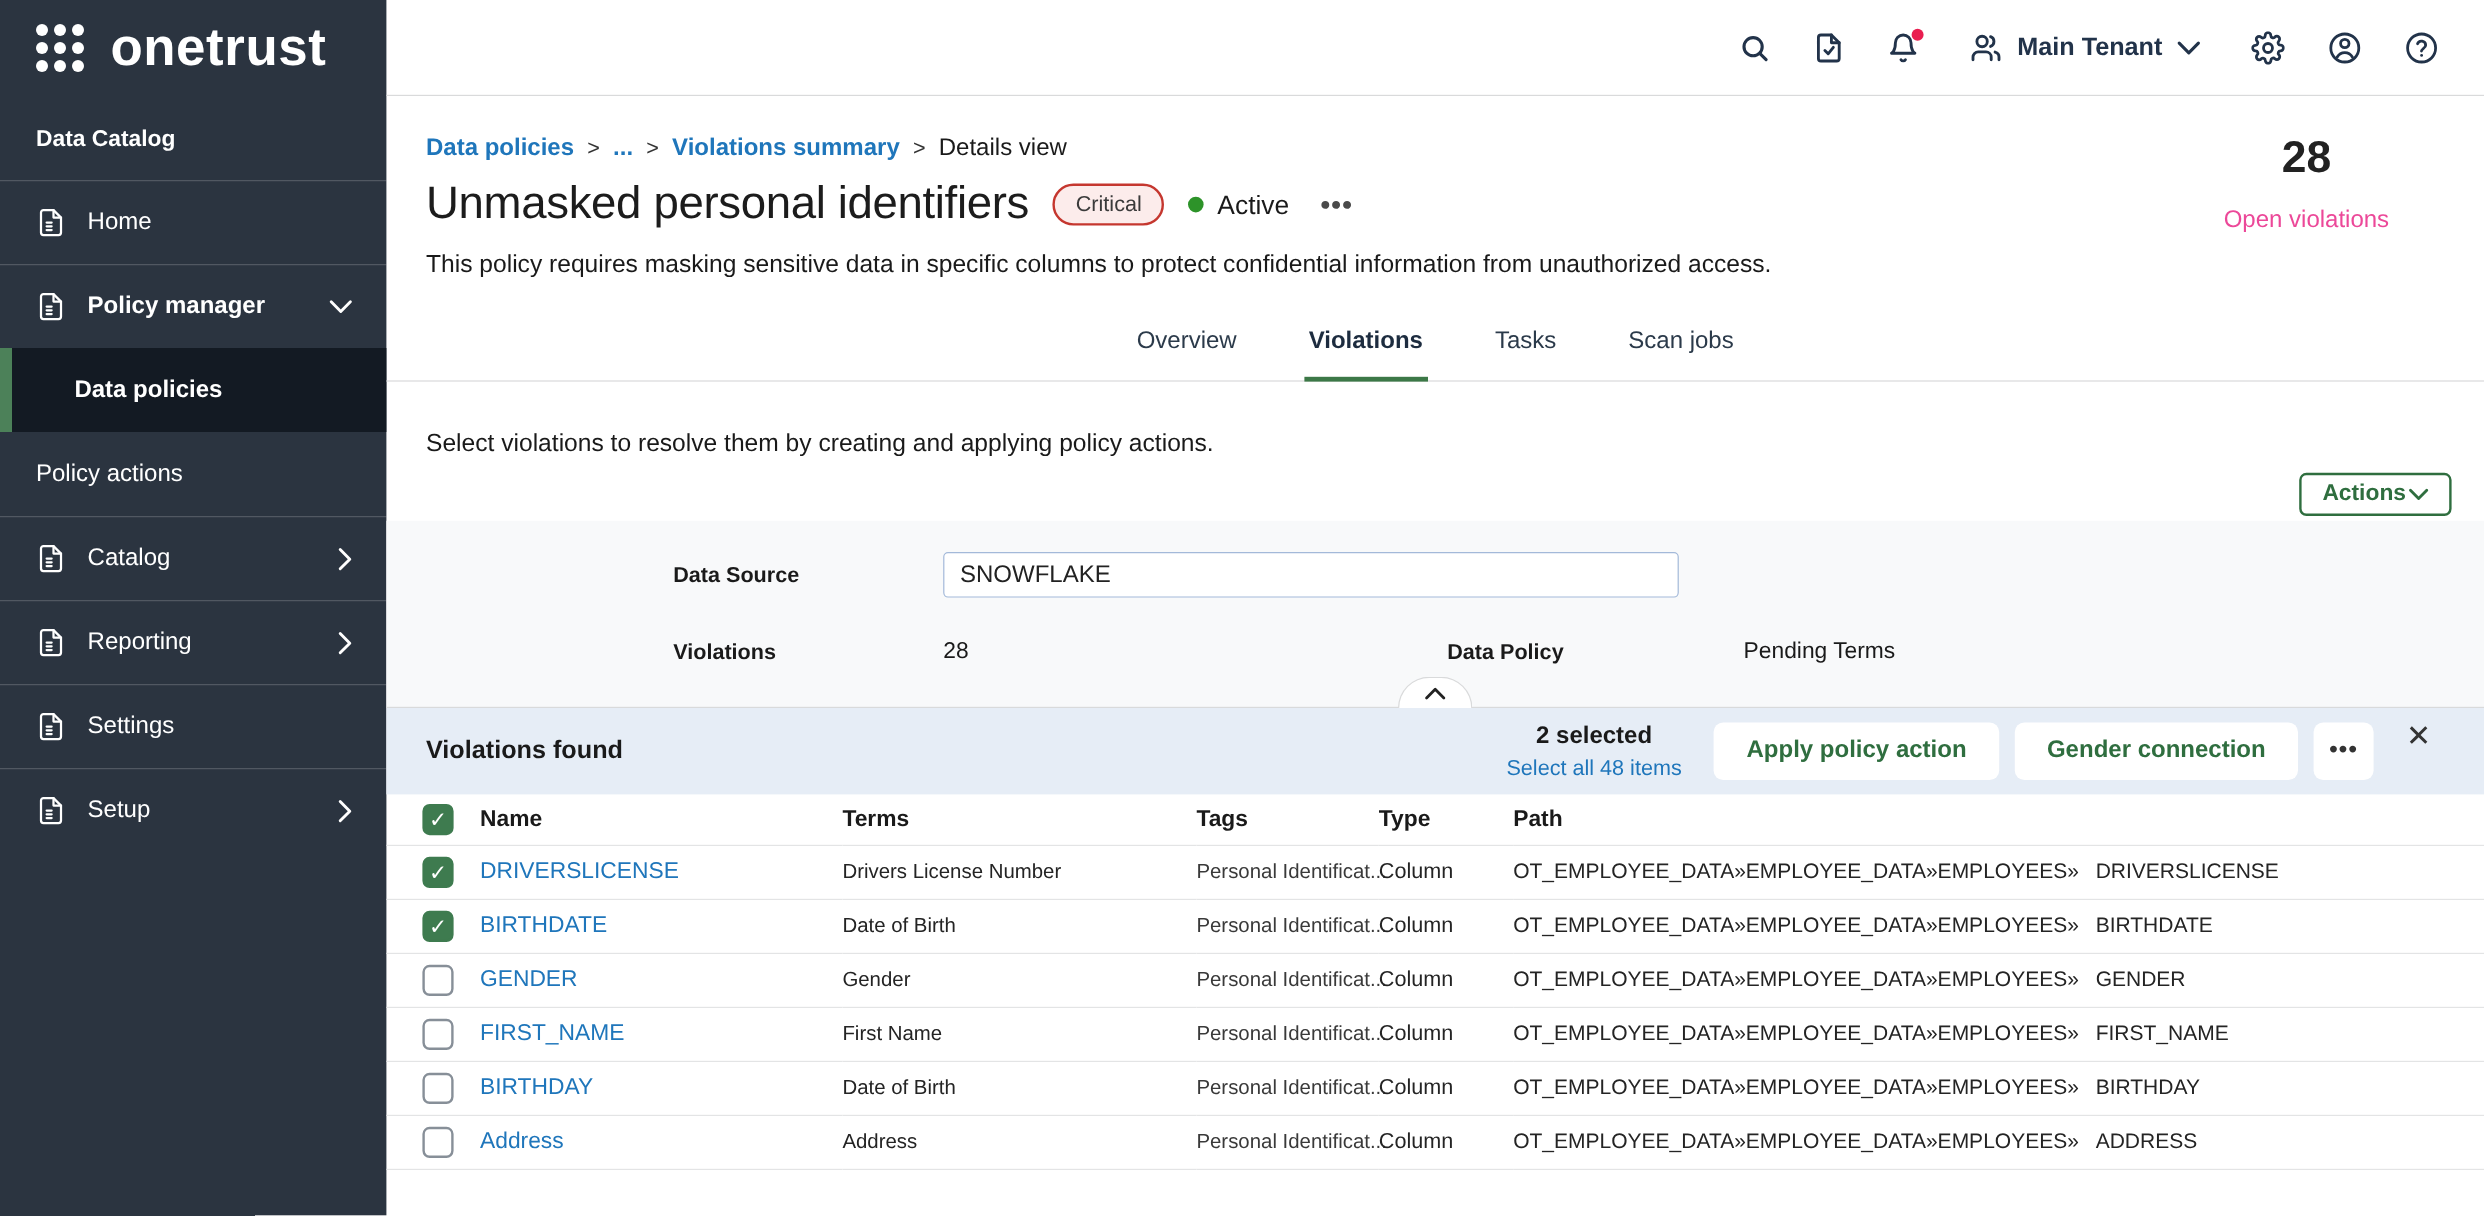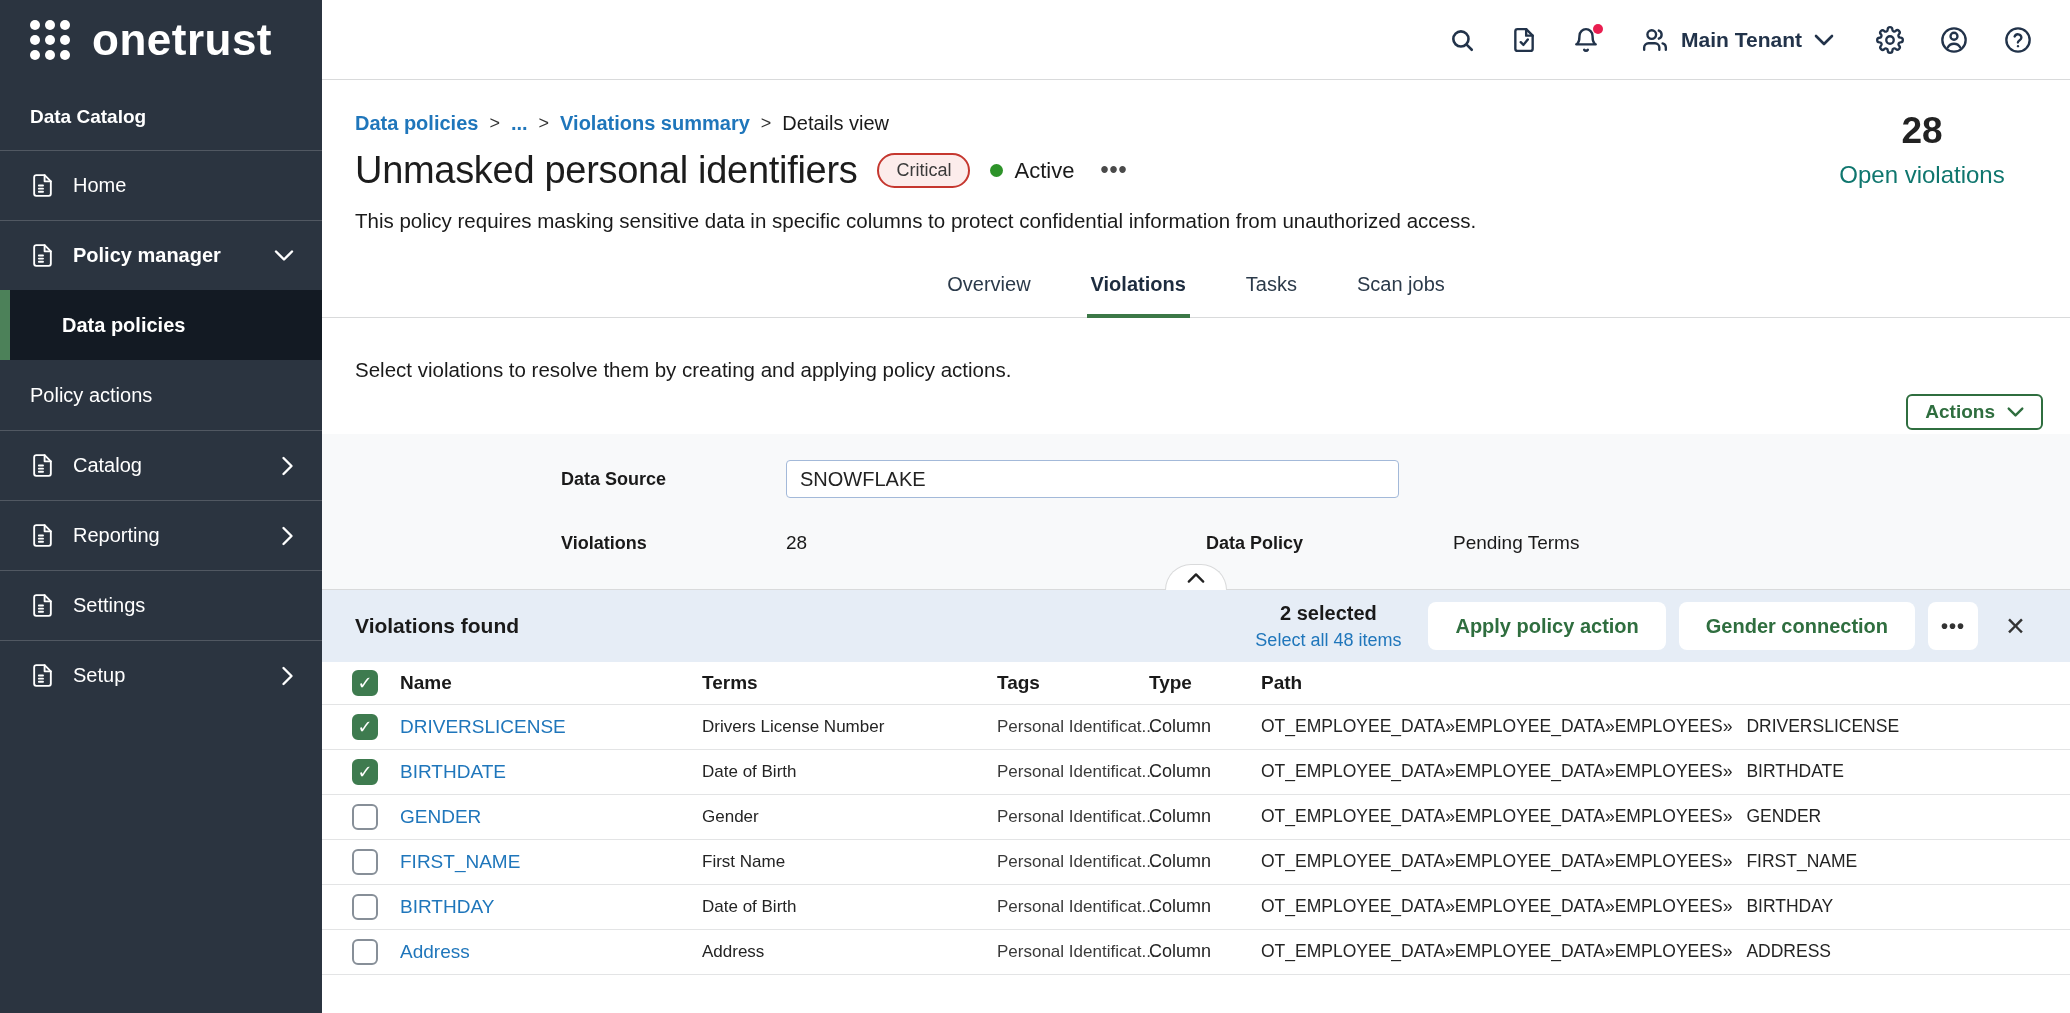--- a/index.html
+++ b/index.html
@@ -48,47 +48,47 @@
   .bc-sep{color:#333;font-size:18px;}
   .title-row{display:flex;align-items:center;margin-top:14px;gap:20px;}
   .page-title{font-size:38px;font-weight:500;color:#1c1c1c;letter-spacing:-.3px;}
   .badge-critical{border:2px solid var(--critical-border);background:var(--critical-bg);color:#3a3a3a;font-size:18px;padding:5px 17px;border-radius:20px;}
   .status{display:flex;align-items:center;gap:11px;font-size:22px;}
   .status-dot{width:13px;height:13px;border-radius:50%;background:var(--active-dot);}
   .more-menu{font-size:23px;letter-spacing:1px;color:#4a4a4a;background:none;border:none;cursor:pointer;font-weight:700;margin-left:6px;}
   .page-desc{margin-top:17px;font-size:20.5px;color:var(--text);}
   .open-violations{position:absolute;top:30px;right:58px;width:180px;text-align:center;}
   .ov-count{font-size:37px;font-weight:600;color:#222;}
-  .ov-label{font-size:24px;color:#0f766e;margin-top:9px;}
+  .ov-label{font-size:20px;color:#ec4899;margin-top:20px;}
 
   
   .tabs{display:flex;justify-content:center;gap:52px;margin-top:26px;border-bottom:1px solid var(--border);}
   .tab{font-size:20px;color:#2b3a4a;padding:14px 4px 18px;cursor:pointer;border-bottom:4px solid transparent;margin-bottom:-1px;}
   .tab.active{font-weight:700;color:#1d2c3f;border-bottom-color:var(--tab-underline);}
 
   
   .toolbar{position:relative;height:72px;margin-top:40px;padding:0 27px 0 33px;}
   .instruction{font-size:20.5px;}
-  .actions-btn{position:absolute;right:27px;bottom:0;display:flex;align-items:center;gap:12px;height:36px;padding:0 17px;background:#fff;border:2px solid var(--button-green);border-radius:6px;color:var(--button-green);font-size:19px;font-weight:700;cursor:pointer;font-family:inherit;}
+  .actions-btn{position:absolute;right:27px;bottom:0;display:flex;align-items:center;gap:2px;height:36px;padding:0 17px;background:#fff;border:2px solid var(--button-green);border-radius:6px;color:var(--button-green);font-size:19px;font-weight:700;cursor:pointer;font-family:inherit;}
 
   
   .filter-panel{margin-top:4px;background:var(--panel-bg);border-bottom:1px solid var(--border);position:relative;height:156px;padding-top:26px;}
   .f-row{position:relative;height:40px;}
   .f-row + .f-row{margin-top:24px;}
   .f-label{position:absolute;font-size:18px;font-weight:700;top:9px;}
   .f-value{position:absolute;font-size:19px;top:8px;}
   .lbl-ds{left:239px;} .inp-ds{position:absolute;left:464px;top:0;width:613px;height:38px;border:1px solid var(--input-border);border-radius:4px;background:#fff;font-size:20px;padding:0 13px;color:#222;font-family:inherit;}
   .lbl-v{left:239px;} .val-v{left:464px;}
   .lbl-dp{left:884px;} .val-dp{left:1131px;}
   .collapse-tab{position:absolute;bottom:-1px;left:50%;transform:translateX(-50%);width:62px;height:26px;background:#fff;border:1px solid var(--border);border-bottom:none;border-radius:31px 31px 0 0;display:flex;align-items:center;justify-content:center;cursor:pointer;color:#222;}
 
   
   .selection-bar{height:72px;background:var(--selection-bar-bg);display:flex;align-items:center;padding:0 44px 0 33px;}
   .sb-title{font-size:21px;font-weight:700;}
-  .sb-right{margin-left:auto;display:flex;align-items:center;gap:13px;}
+  .sb-right{margin-left:auto;display:flex;align-items:flex-start;gap:13px;}
   .sb-selected{text-align:center;margin-right:14px;}
   .sb-count{font-size:20px;font-weight:700;}
   .sb-link{font-size:18px;color:var(--link-blue);margin-top:5px;cursor:pointer;}
   .sb-btn{height:48px;padding:0 27px;background:#fff;border:none;border-radius:8px;color:var(--button-green);font-size:20px;font-weight:600;cursor:pointer;font-family:inherit;}
   .sb-more{width:50px;height:48px;background:#fff;border:none;border-radius:8px;font-size:20px;letter-spacing:1px;color:#333;font-weight:700;cursor:pointer;}
   .sb-close{background:none;border:none;font-size:25px;color:#333;cursor:pointer;margin-left:14px;line-height:1;}
 
   
   table{width:100%;border-collapse:collapse;table-layout:fixed;}
   th,td{text-align:left;vertical-align:middle;border-bottom:1px solid #e3e4e5;padding:0;}

